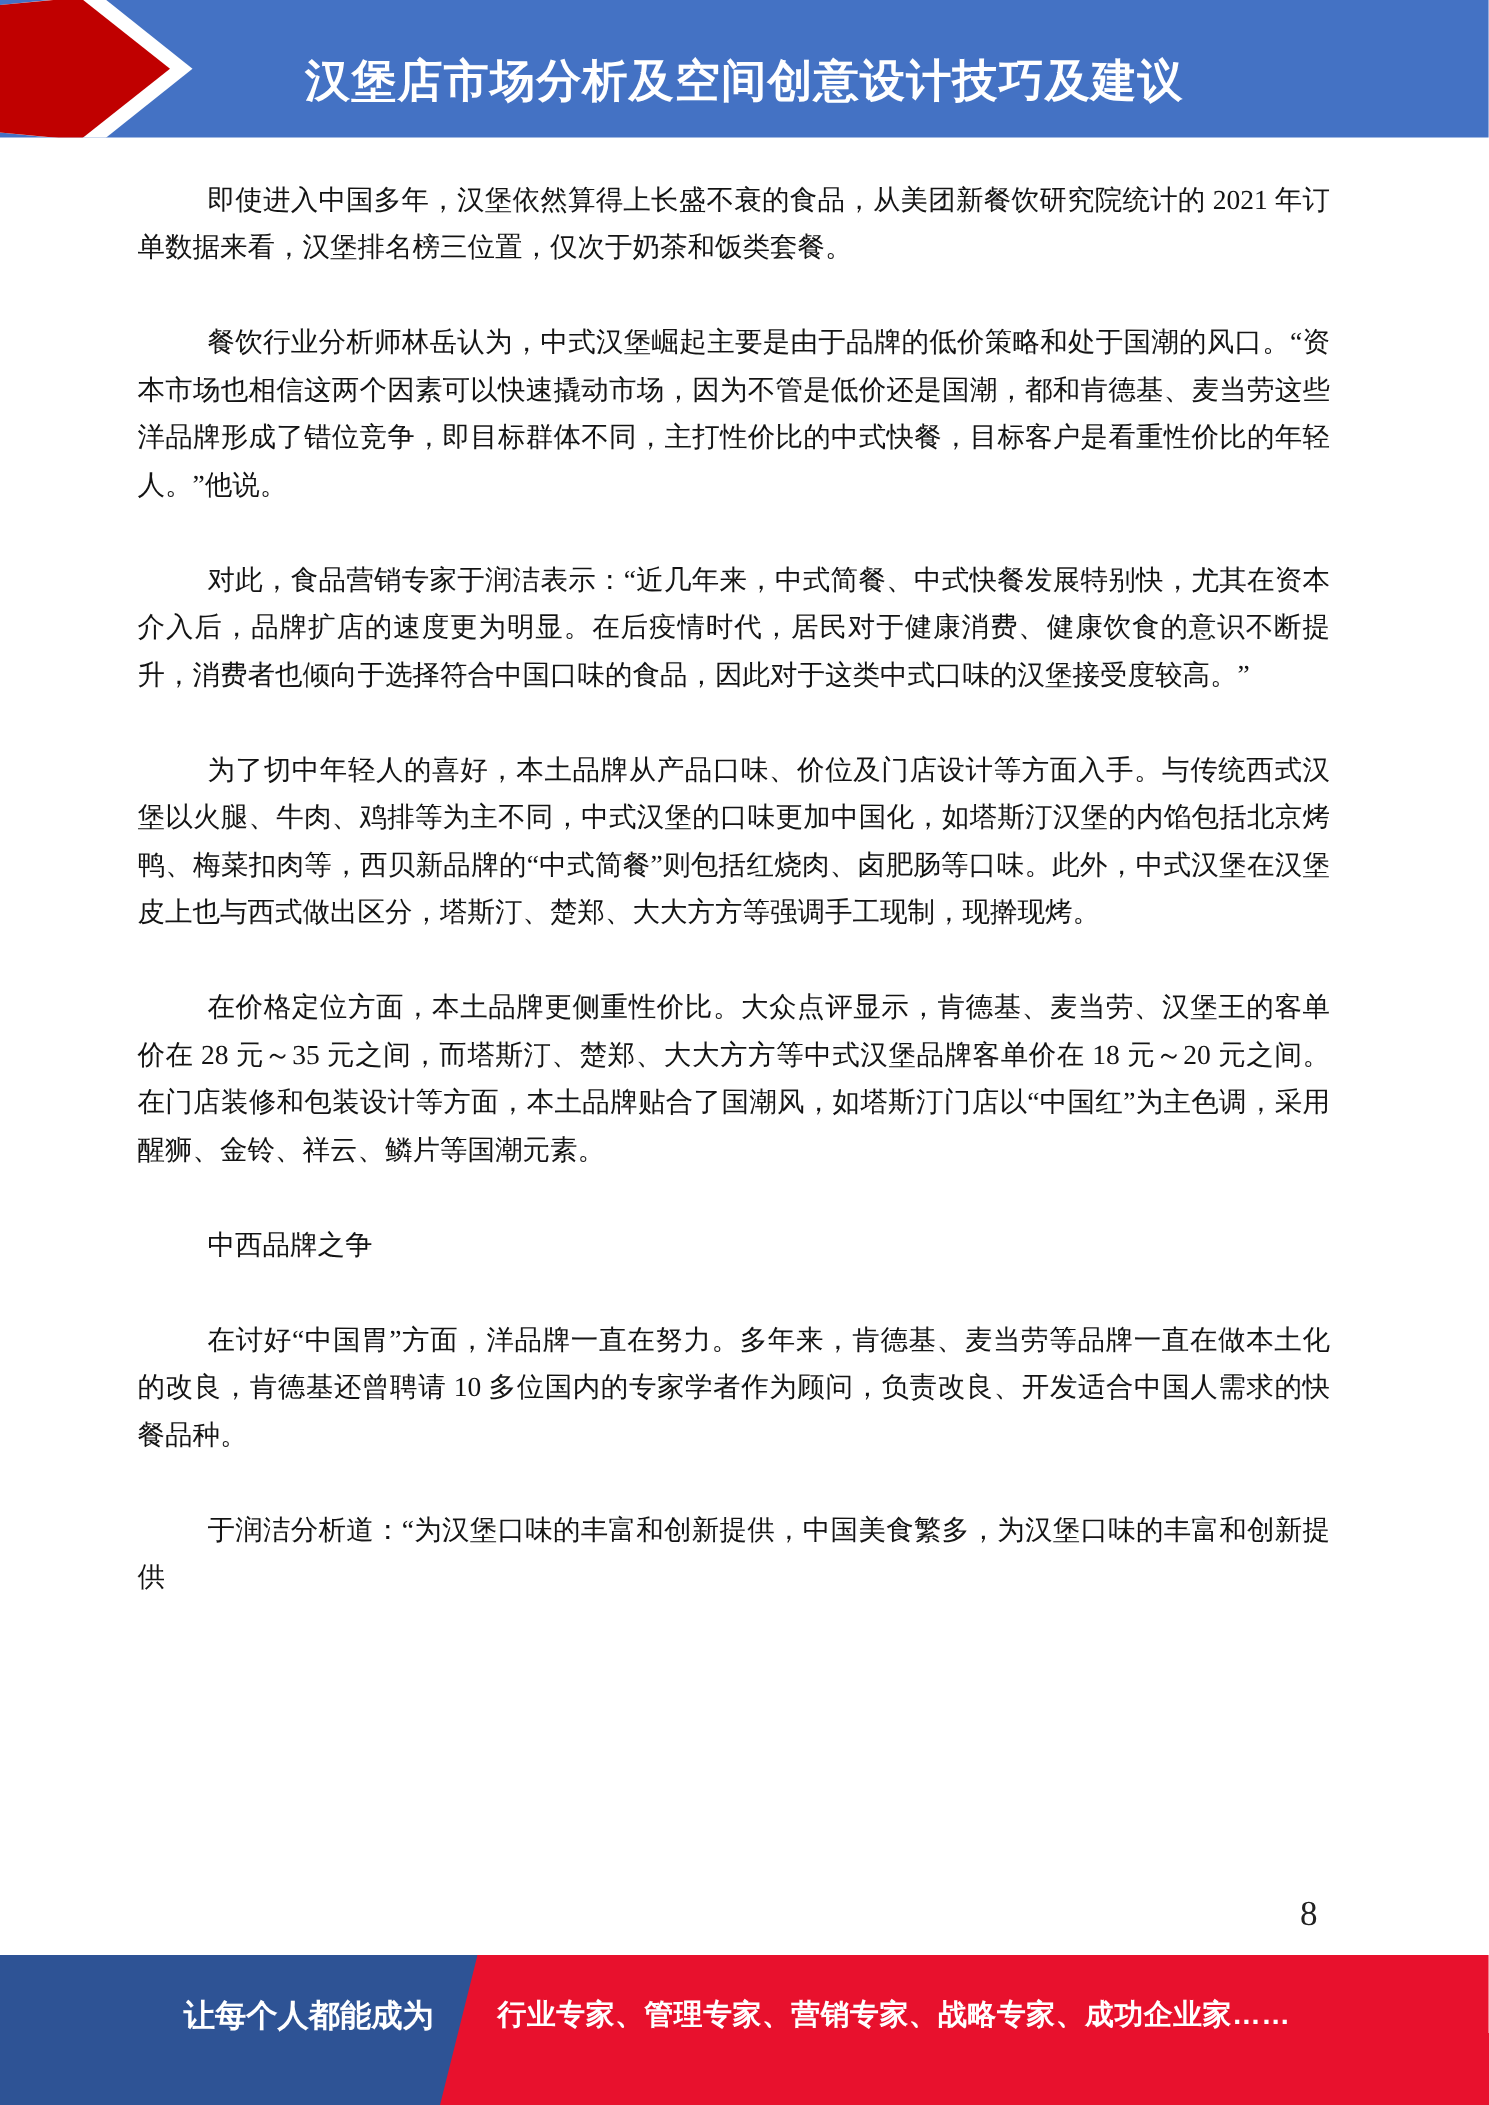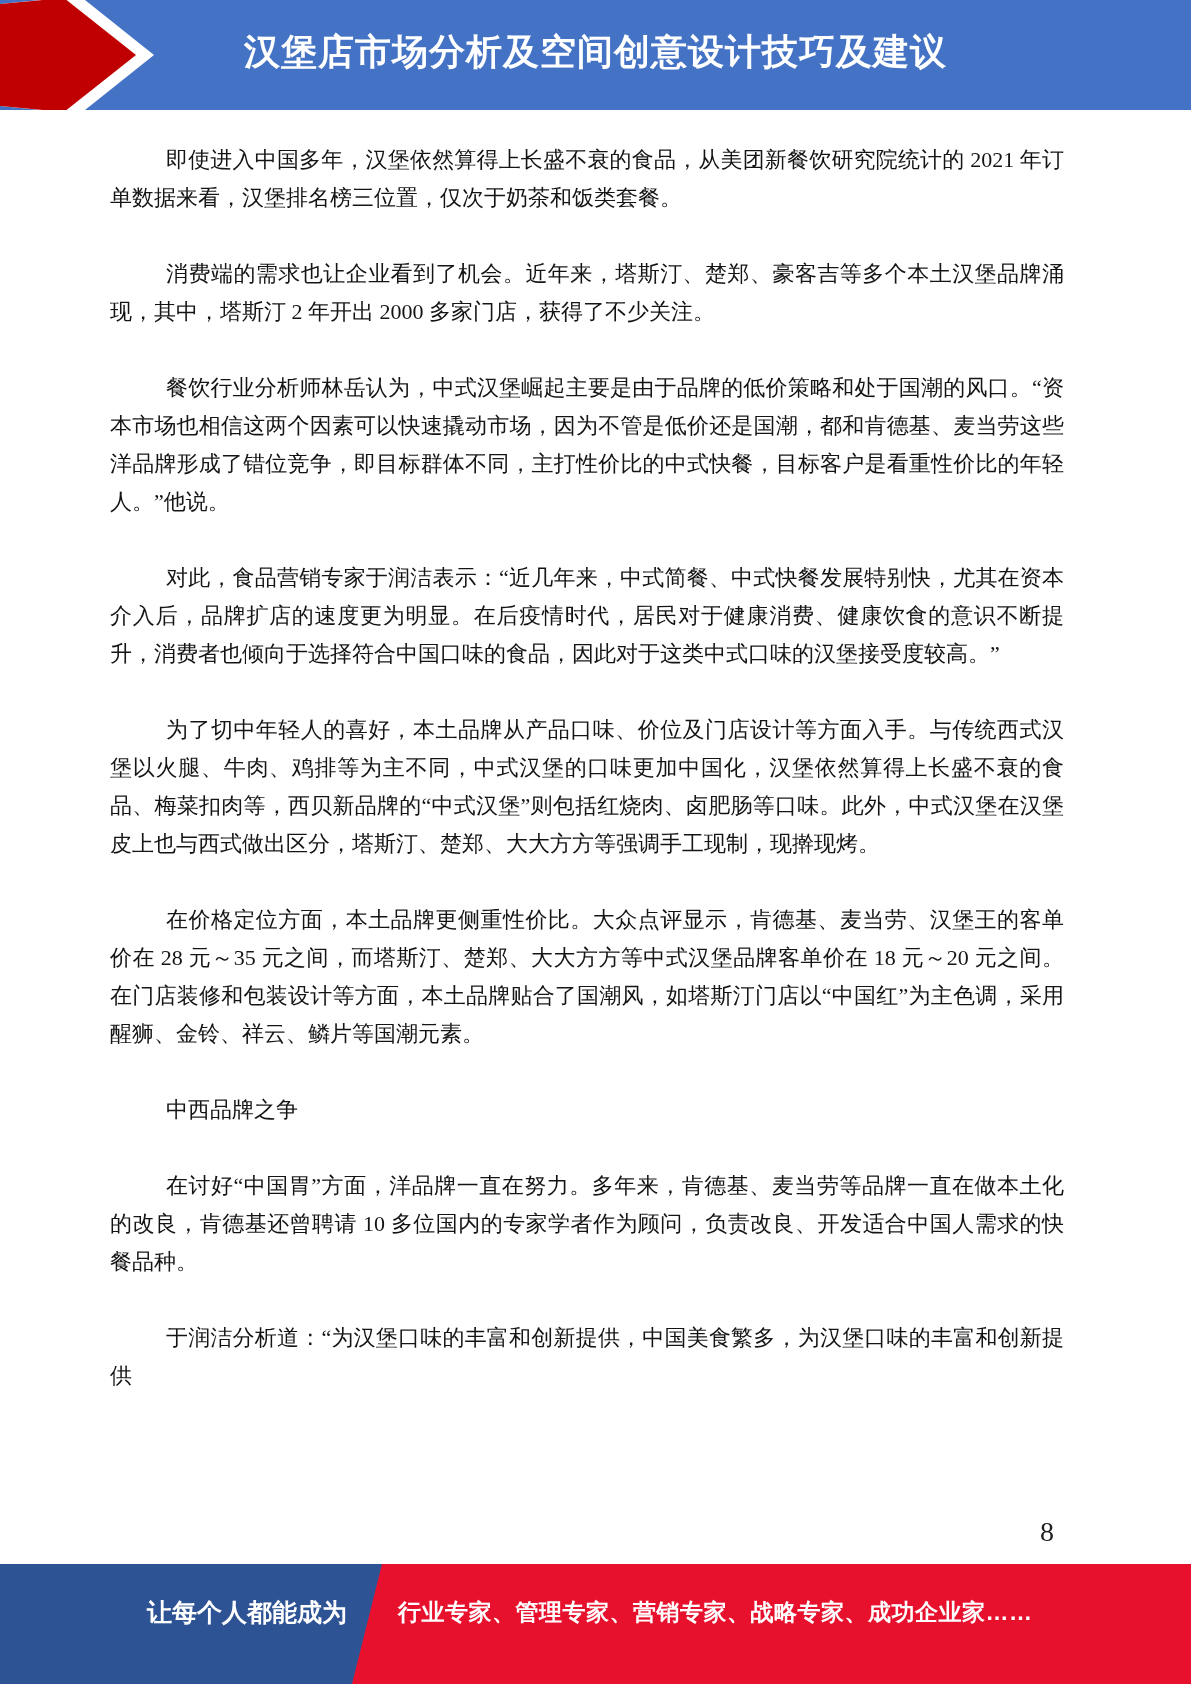--- a/index.html
+++ b/index.html
@@ -37,21 +37,21 @@
     right: 0;
     top: 0;
     height: 110px;
     line-height: 104px;
     text-align: center;
     color: #ffffff;
     font-family: "Liberation Sans", "DejaVu Sans", sans-serif;
     font-weight: 700;
     font-size: 36px;
     letter-spacing: 1px;
-    margin: 0;
+    margin: 13px;
   }
 
   
   .content {
     padding: 31px 127px 0 110px;
   }
   .content p {
     margin: 0 0 38px 0;
     font-size: 22px;
     line-height: 38px;
@@ -124,24 +124,23 @@
 <div class="header-band">
   <svg class="header-arrow" viewBox="0 0 160 110" preserveAspectRatio="none">
     <polygon points="0,4 80,-4 154,55 80,114 0,106" fill="#FFFFFF"></polygon>
     <polygon points="0,4 64,-2 136,55 64,112 0,106" fill="#C00000"></polygon>
   </svg>
   <h1 class="header-title">汉堡店市场分析及空间创意设计技巧及建议</h1>
 </div>
 
 <div class="content">
   <p>即使进入中国多年，汉堡依然算得上长盛不衰的食品，从美团新餐饮研究院统计的 2021 年订单数据来看，汉堡排名榜三位置，仅次于奶茶和饭类套餐。</p>
-  <p>消费端的需求也让企业看到了机会。近年来，塔斯汀、楚郑、豪客吉等多个本土汉堡品牌涌现，其中，塔斯汀 2 年开出 2000 多家门店，获得了不少关注。</p>
   <p>餐饮行业分析师林岳认为，中式汉堡崛起主要是由于品牌的低价策略和处于国潮的风口。“资本市场也相信这两个因素可以快速撬动市场，因为不管是低价还是国潮，都和肯德基、麦当劳这些洋品牌形成了错位竞争，即目标群体不同，主打性价比的中式快餐，目标客户是看重性价比的年轻人。”他说。</p>
   <p>对此，食品营销专家于润洁表示：“近几年来，中式简餐、中式快餐发展特别快，尤其在资本介入后，品牌扩店的速度更为明显。在后疫情时代，居民对于健康消费、健康饮食的意识不断提升，消费者也倾向于选择符合中国口味的食品，因此对于这类中式口味的汉堡接受度较高。”</p>
-  <p>为了切中年轻人的喜好，本土品牌从产品口味、价位及门店设计等方面入手。与传统西式汉堡以火腿、牛肉、鸡排等为主不同，中式汉堡的口味更加中国化，汉堡依然算得上长盛不衰的食品、梅菜扣肉等，西贝新品牌的“中式汉堡”则包括红烧肉、卤肥肠等口味。此外，中式汉堡在汉堡皮上也与西式做出区分，塔斯汀、楚郑、大大方方等强调手工现制，现擀现烤。</p>
+  <p>为了切中年轻人的喜好，本土品牌从产品口味、价位及门店设计等方面入手。与传统西式汉堡以火腿、牛肉、鸡排等为主不同，中式汉堡的口味更加中国化，如塔斯汀汉堡的内馅包括北京烤鸭、梅菜扣肉等，西贝新品牌的“中式简餐”则包括红烧肉、卤肥肠等口味。此外，中式汉堡在汉堡皮上也与西式做出区分，塔斯汀、楚郑、大大方方等强调手工现制，现擀现烤。</p>
   <p>在价格定位方面，本土品牌更侧重性价比。大众点评显示，肯德基、麦当劳、汉堡王的客单价在 28 元～35 元之间，而塔斯汀、楚郑、大大方方等中式汉堡品牌客单价在 18 元～20 元之间。在门店装修和包装设计等方面，本土品牌贴合了国潮风，如塔斯汀门店以“中国红”为主色调，采用醒狮、金铃、祥云、鳞片等国潮元素。</p>
   <p>中西品牌之争</p>
   <p>在讨好“中国胃”方面，洋品牌一直在努力。多年来，肯德基、麦当劳等品牌一直在做本土化的改良，肯德基还曾聘请 10 多位国内的专家学者作为顾问，负责改良、开发适合中国人需求的快餐品种。</p>
   <p>于润洁分析道：“为汉堡口味的丰富和创新提供，中国美食繁多，为汉堡口味的丰富和创新提供</p>
 </div>
 
 <div class="page-number">8</div>
 
 <div class="footer-band">
   <div class="footer-blue-wedge"></div>

